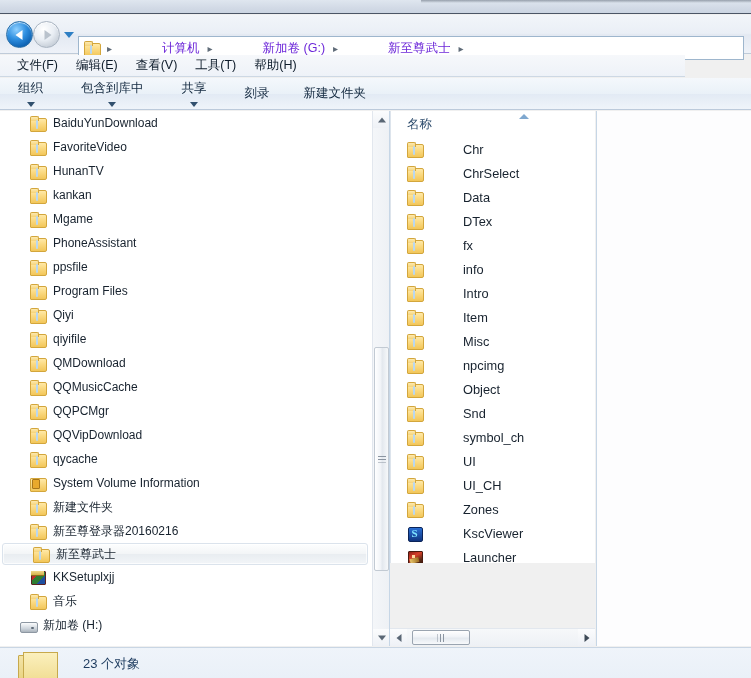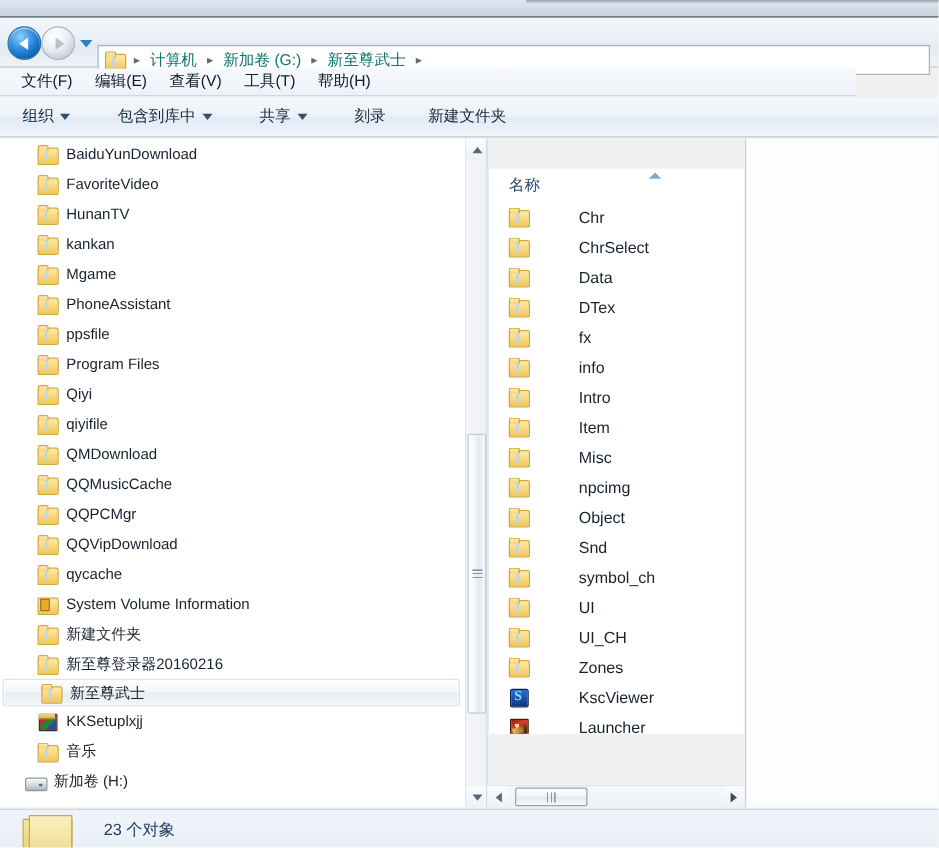--- a/index.html
+++ b/index.html
@@ -71,21 +71,21 @@
   .addressbar {
     position: absolute; left: 78px; top: 21px; width: 666px; height: 24px;
     background: #ffffff; border: 1px solid #9eb6cd;
     display: flex; align-items: center; padding-left: 4px;
     overflow: hidden;
   }
   .crumb-folder {
     width: 16px; height: 14px; margin: 0 2px 0 1px; position: relative; flex: none;
   }
   .crumb {
-    font-size: 12.5px; color: #0f766e; padding: 16px 3px; white-space: nowrap;
+    font-size: 12.5px; color: #6d28d9; padding: 16px 3px; white-space: nowrap; margin-left: 42px;
   }
   .crumb-sep {
     color: #5f6b78; font-size: 10px; padding: 0 5px; flex: none;
   }
 
   
   .menubar {
     position: absolute; left: 0; top: 55px; width: 685px; height: 22px;
     background: linear-gradient(to bottom,#f6f8fb,#eef2f8);
     border-bottom: 1px solid #cdd8e4;
@@ -97,21 +97,21 @@
 
   
   .cmdbar {
     position: absolute; left: 0; top: 78px; width: 751px; height: 32px;
     background: linear-gradient(to bottom,#f4f8fc 0%, #eaf1f8 50%, #e2eaf4 51%, #eff4fa 100%);
     border-bottom: 1px solid #bccadb;
     display: flex; align-items: center; padding-left: 10px;
   }
   .cmdbtn {
     font-size: 12.5px; color: #12283f; padding: 4px 8px; white-space: nowrap;
-    display: flex; align-items: center; gap: 5px; margin-right: 6px;
+    display: flex; align-items: center; gap: 5px; margin-right: 6px; flex-direction: column;
   }
   .caret {
     width: 0; height: 0;
     border-left: 4px solid transparent; border-right: 4px solid transparent;
     border-top: 5px solid #31506e;
   }
 
   
   .pane-nav {
     position: absolute; left: 0; top: 111px; width: 372px; height: 535px;
@@ -273,21 +273,20 @@
     position: absolute; left: 50%; top: 50%; transform: translate(-50%,-50%);
     width: 8px; height: 7px;
     background: repeating-linear-gradient(to bottom,#8b95a1 0 1px, transparent 1px 3px);
   }
 
   
   .pane-files {
     position: absolute; left: 390px; top: 111px; width: 205px; height: 452px;
     background: #ffffff; overflow: hidden;
     border-left: 1px solid #dde4ec;
-    margin-top: 24px;
   }
   .colhdr {
     position: relative; height: 26px;
     display: flex; align-items: center; padding-left: 16px;
     font-size: 12.5px; color: #2b4a6b;
     background: #ffffff;
   }
   .sortarrow {
     position: absolute; left: 128px; top: 3px;
     width: 0; height: 0;

